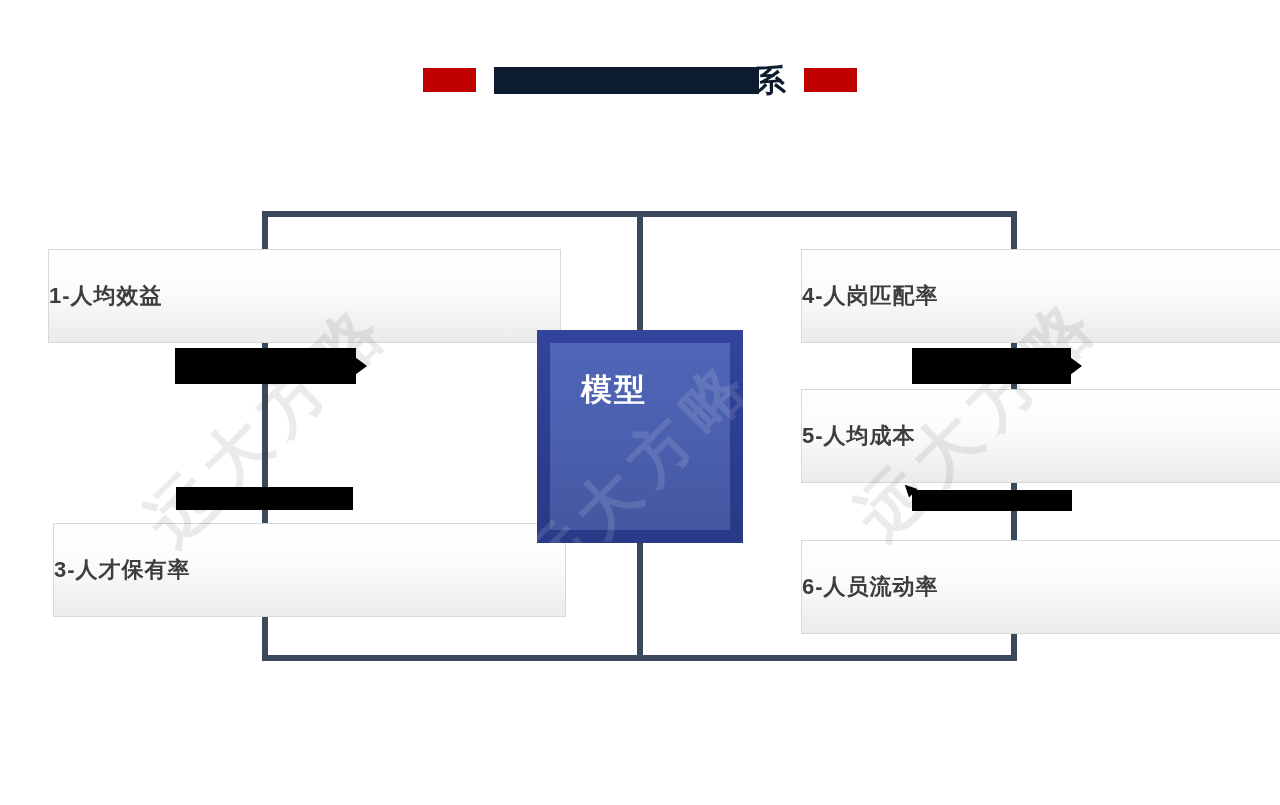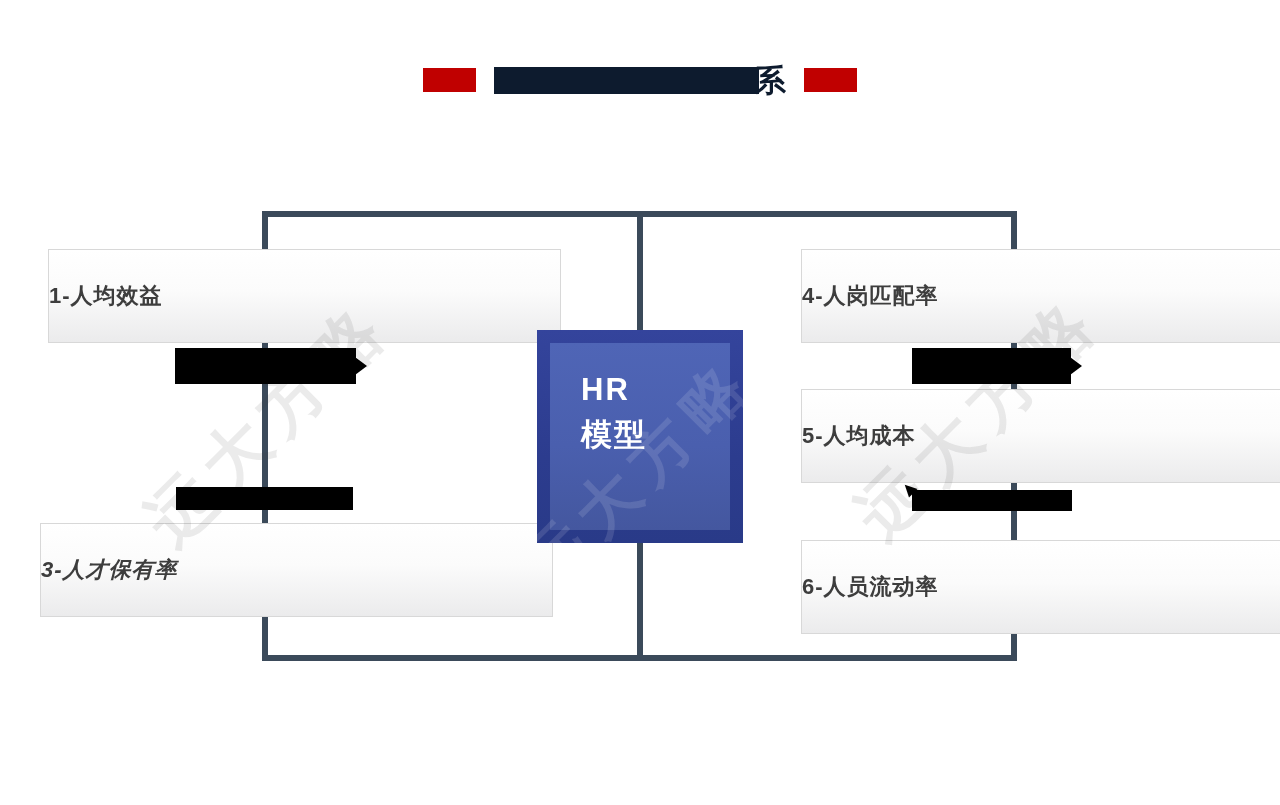--- a/index.html
+++ b/index.html
@@ -34,21 +34,21 @@
     color:rgba(255,255,255,0.12);pointer-events:none;}
 
   
   .metric-box{position:absolute;width:513px;height:94px;z-index:2;
     background:linear-gradient(180deg,#ffffff 0%,#fbfbfb 45%,#ebebec 100%);
     border:1px solid #d8d8d8;display:flex;align-items:center;box-sizing:border-box;
     }
   .metric-label{font-size:22px;font-weight:bold;color:#3d3d3d;letter-spacing:1px;}
   .box-1{left:48px;top:249px;}
   .box-2{left:48px;top:389px;}
-  .box-3{left:40px;top:523px;font-style:italic;}
+  .box-3{left:53px;top:523px;}
   .box-4{left:801px;top:249px;}
   .box-5{left:801px;top:389px;}
   .box-6{left:801px;top:540px;}
 
   
   .redaction{position:absolute;background:#000000;z-index:4;}
   .bar-a{left:175px;top:348px;width:181px;height:36px;}
   .bar-c{left:912px;top:348px;width:159px;height:36px;}
   .bar-b{left:176px;top:487px;width:177px;height:23px;}
   .bar-d{left:912px;top:490px;width:160px;height:21px;}
@@ -117,19 +117,18 @@
     <span class="arrow-right"></span>
   </div>
   <div class="redaction bar-d">
     <span class="arrow-nw"></span>
   </div>
 
   <div class="hub-outer">
     <div class="hub-inner">
       <div class="wm-hub">远大方略</div>
       <div class="hub-text">
-        <div class="hub-line">HR</div>
         <div class="hub-line">模型</div>
       </div>
     </div>
   </div>
 
 </div>
 
 </body></html>

